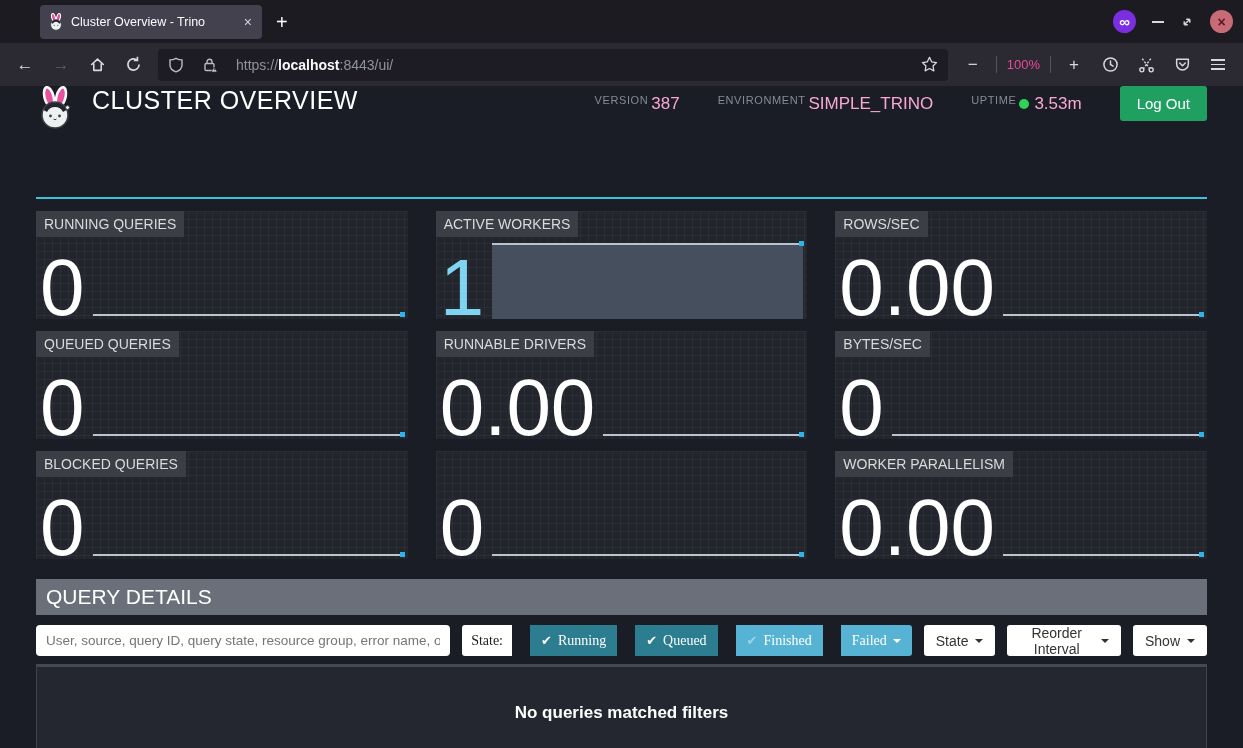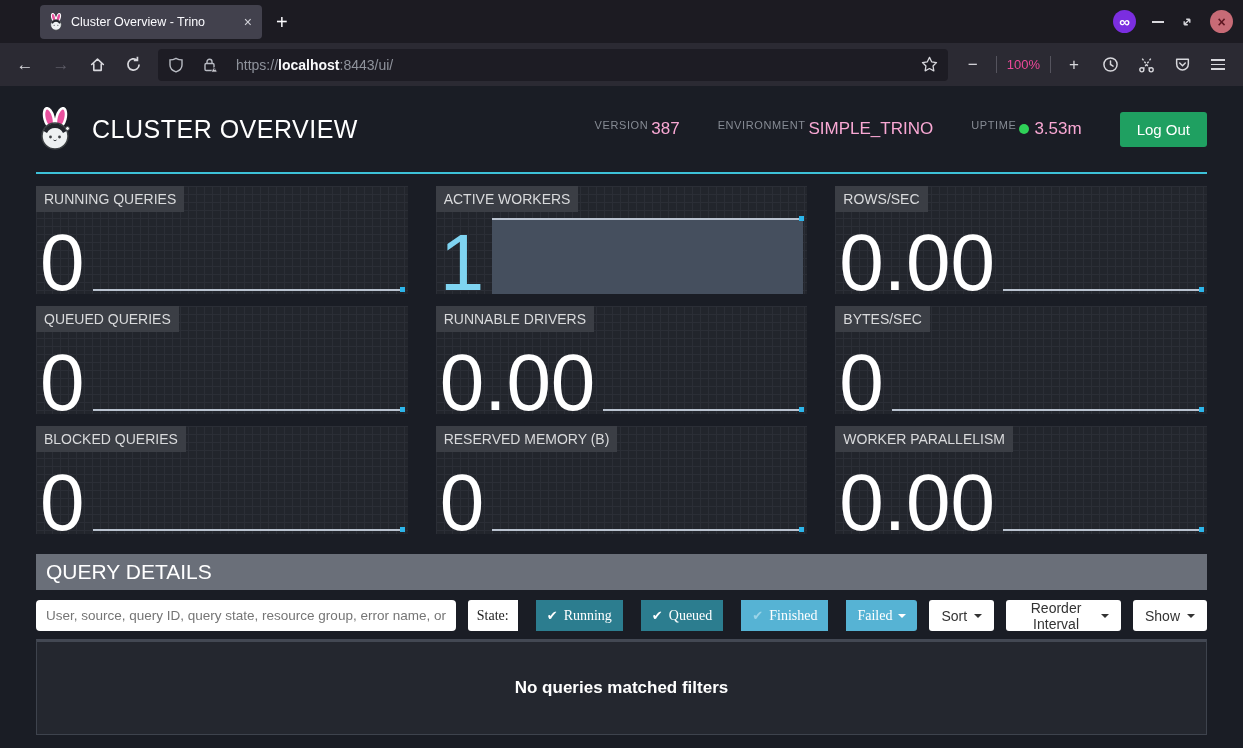--- a/index.html
+++ b/index.html
@@ -28,21 +28,21 @@
             align-items:center; padding:0 10px; gap:18px; margin:0 4px; }
   .url-text { font-size:14px; color:#8f939c; }
   .url-text .host { color:#f9f9fb; font-weight:bold; }
   .zoom-level { color:#ec4899; font-size:13px; padding:0 2px; }
   .tb-sep { width:1px; height:17px; background:#55545e; margin:0 2px; }
   .hamburger { display:flex; flex-direction:column; gap:3px; }
   .hamburger span { display:block; width:14px; height:1.7px; background:#d8d8dd; }
 
   
   .page { height:662px; padding:0 36px; background:#1a1d25; }
-  .trino-header { height:88px; display:flex; align-items:center; border-bottom:2px solid #3dc1d8; }
+  .trino-header { height:113px; display:flex; align-items:flex-start; border-bottom:2px solid #3dc1d8; }
   .page-title { color:#ffffff; font-size:25px; font-weight:400; letter-spacing:0.5px; margin-left:18px; }
   .meta { margin-left:auto; display:flex; align-items:center; gap:38px; }
   .meta-item { display:flex; flex-direction:row; gap:3px; }
   .meta-label { color:#868b94; font-size:11px; letter-spacing:0.6px; }
   .meta-value { color:#f9a8d4; font-size:17px; display:flex; align-items:center; gap:5px; }
   .uptime-dot { width:10px; height:10px; border-radius:50%; background:#2fd158; display:inline-block; }
   .logout-btn { background:#1fa061; color:#ffffff; border:none; border-radius:3px;
                 font-size:15px; padding:9px 17px; font-family:inherit; }
 
   .stats-grid { display:grid; grid-template-columns:repeat(3,1fr); column-gap:28px; row-gap:12px; margin-top:12px; }
@@ -280,21 +280,20 @@
     <div class="card">
       <span class="card-label">BLOCKED QUERIES</span>
       <div class="card-body">
           <span class="card-value">0</span>
         <div class="spark">
             <div class="spark-line"></div>
           </div>
         </div>
     </div>
     <div class="card">
-      <span class="card-label">RESERVED MEMORY (B)</span>
       <div class="card-body">
           <span class="card-value">0</span>
         <div class="spark">
             <div class="spark-line"></div>
           </div>
         </div>
     </div>
     <div class="card">
       <span class="card-label">WORKER PARALLELISM</span>
       <div class="card-body">
@@ -323,21 +322,21 @@
       <button class="state-btn off">
         <span class="check faded">✔</span>
         <span>Finished</span>
       </button>
       <button class="state-btn off last">
         <span>Failed</span>
         <span class="caret"></span>
       </button>
     </div>
     <button class="white-btn">
-      <span>Sort</span>
+      <span>State</span>
         <span class="caret"></span>
     </button>
     <button class="white-btn">
       <span>Reorder Interval</span>
         <span class="caret"></span>
     </button>
     <button class="white-btn">
       <span>Show</span>
         <span class="caret"></span>
     </button>

